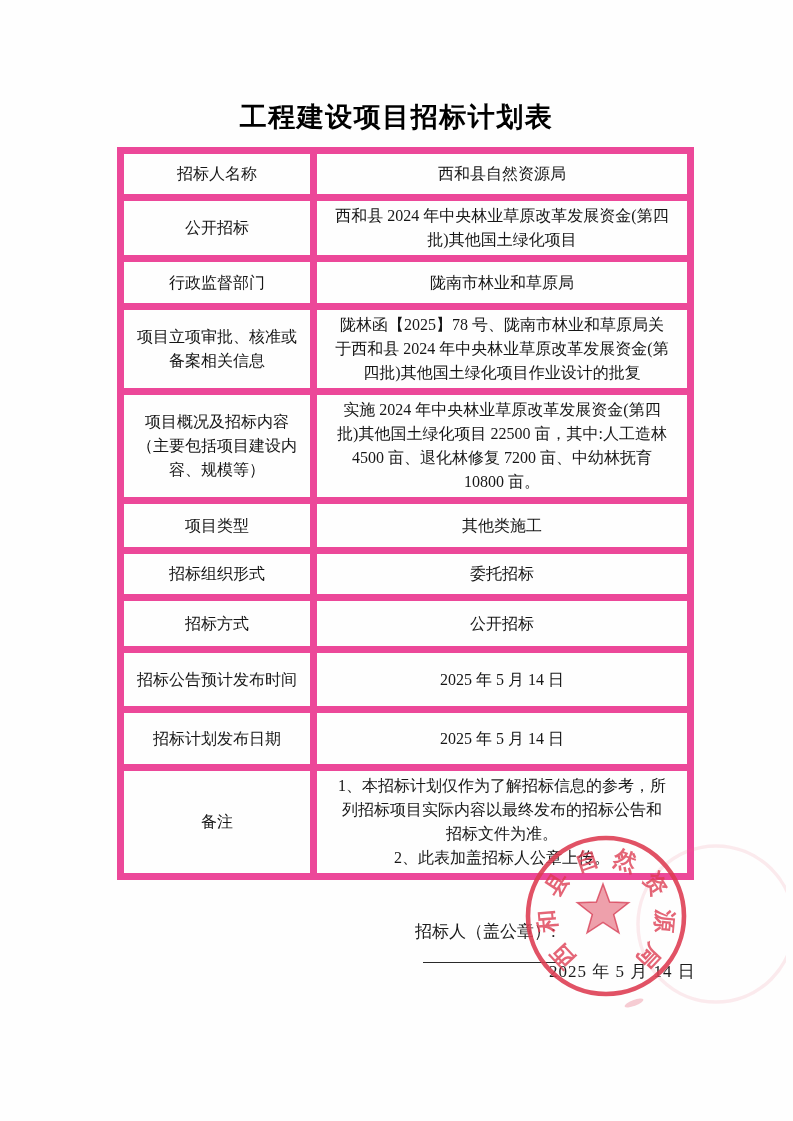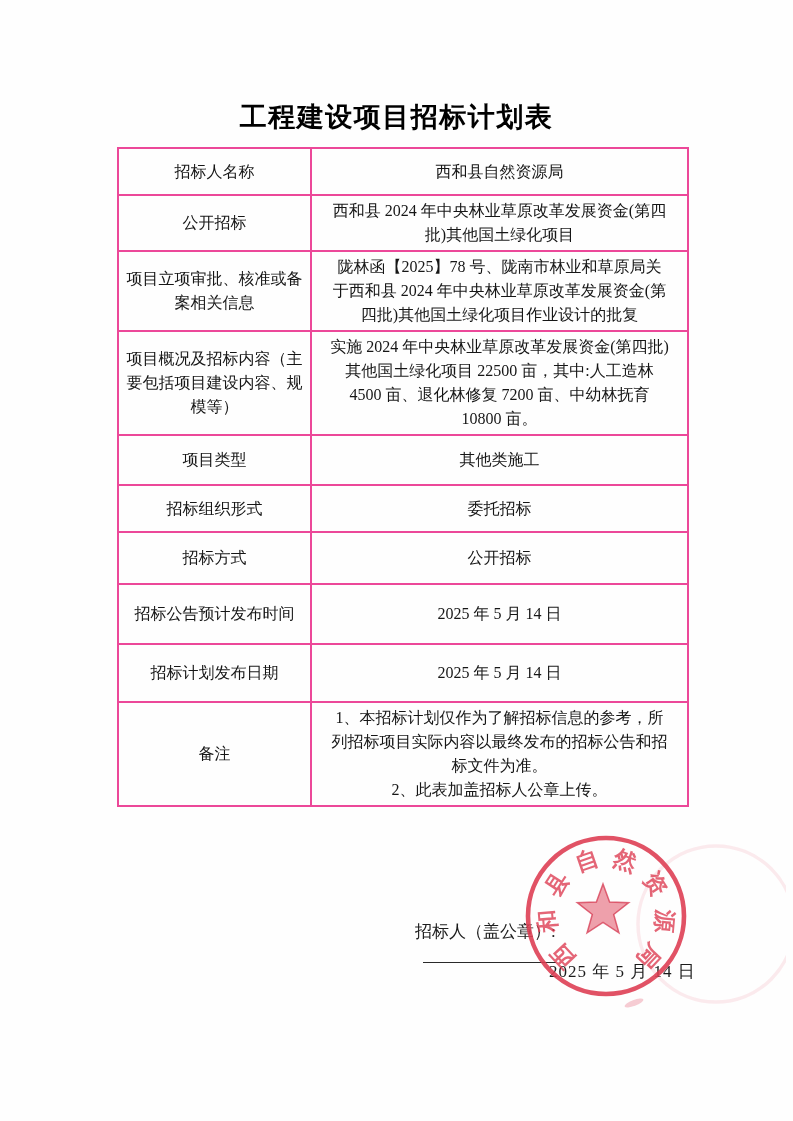--- a/index.html
+++ b/index.html
@@ -14,21 +14,21 @@
   .doc-title {
     position:absolute; top:99px; left:0; width:793px;
     text-align:center; font-size:27px; font-weight:bold;
     letter-spacing:1.5px; color:#000000;
   }
   table.plan {
     position:absolute; top:147px; left:117px;
     width:570px; border-collapse:collapse; table-layout:fixed;
   }
   table.plan td {
-    border:2px solid #ec4899;
+    border:7px solid #ec4899;
     font-size:16px; line-height:24px;
     vertical-align:middle; color:#161616;
   }
   td.lbl { text-align:center; padding:2px 7px; }
   td.val { padding:3px 18px;margin-left:40px; }
   td.val.center { text-align:center; }
   td.val.left { text-align:center; white-space:pre-line; }
   tr.r1 td{height:47px;} tr.r2 td{height:53px;} tr.r3 td{height:48px;}
   tr.r4 td{height:80px;} tr.r5 td{height:88px;} tr.r6 td{height:50px;}
   tr.r7 td{height:50px;} tr.r8 td{height:47px;} tr.r9 td{height:52px;}
@@ -63,20 +63,24 @@
       <col style="width:377px">
     </colgroup>
   <tbody>
       <tr class="r1">
     <td class="lbl">招标人名称</td>
     <td class="val center">西和县自然资源局</td>
   </tr>
   <tr class="r2">
     <td class="lbl">公开招标</td>
     <td class="val center">西和县 2024 年中央林业草原改革发展资金(第四批)其他国土绿化项目</td>
+  </tr>
+  <tr class="r3">
+    <td class="lbl">行政监督部门</td>
+    <td class="val center">陇南市林业和草原局</td>
   </tr>
   <tr class="r4">
     <td class="lbl">项目立项审批、核准或备案相关信息</td>
     <td class="val left">陇林函【2025】78 号、陇南市林业和草原局关于西和县 2024 年中央林业草原改革发展资金(第四批)其他国土绿化项目作业设计的批复</td>
   </tr>
   <tr class="r5">
     <td class="lbl">项目概况及招标内容（主要包括项目建设内容、规模等）</td>
     <td class="val left">实施 2024 年中央林业草原改革发展资金(第四批)其他国土绿化项目 22500 亩，其中:人工造林 4500 亩、退化林修复 7200 亩、中幼林抚育 10800 亩。</td>
   </tr>
   <tr class="r6">

